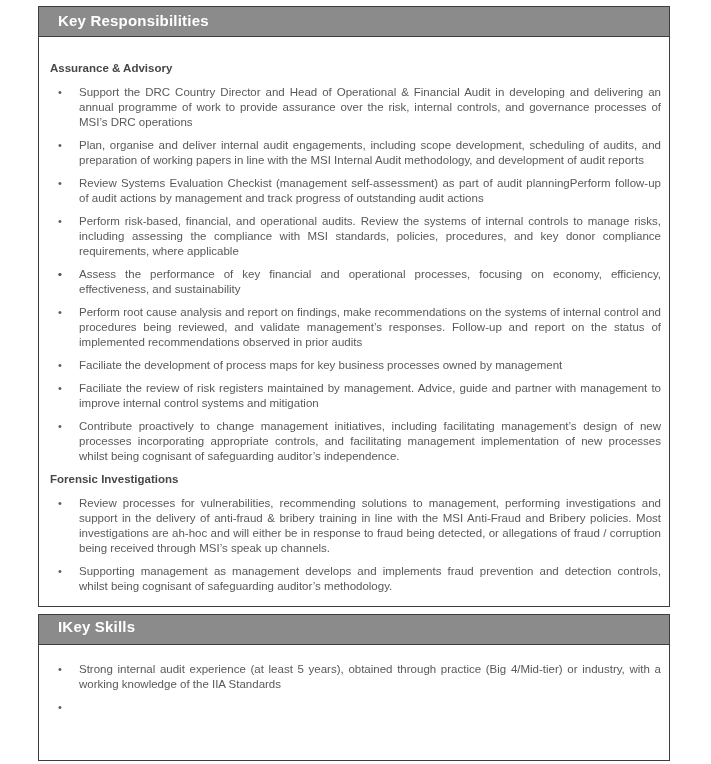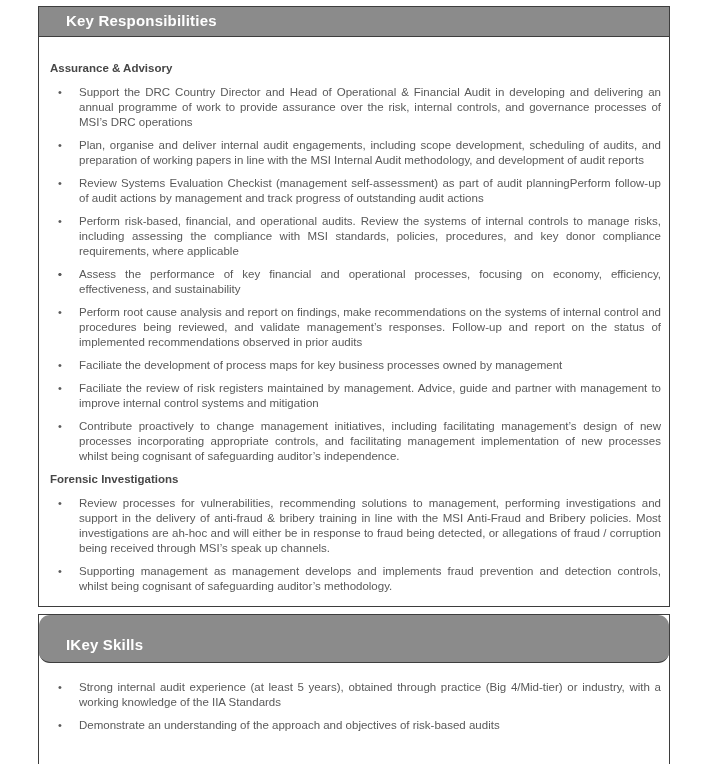--- a/index.html
+++ b/index.html
@@ -26,28 +26,27 @@
     border:1px solid var(--border);
     background:#fff;
     margin-bottom:7px;
   }
   .doc-section:last-child{ margin-bottom:0; }
   .section-header{
     background:var(--header-bar-bg);
     border-bottom:1px solid var(--border);
     padding:5px 10px 6px 19px;
   }
-  .doc-section:last-child .section-header{ padding-top:21px; padding-bottom:8px;border-radius:11px; }
+  .doc-section:last-child .section-header{ padding-top:3px; padding-bottom:8px; }
   .section-title{
     color:var(--header-bar-text);
     font-weight:bold;
     font-size:15px;
     line-height:16px;
     letter-spacing:0.2px;
-    margin-left:8px;
   }
   .section-body{
     padding:24px 8px 4px 11px;
     color:var(--body-text);
     font-size:11.5px;
     line-height:15px;
   }
   .section-body.skills{ padding-top:17px; padding-bottom:60px; }
   .sub-heading{
     font-weight:bold;
@@ -93,17 +92,17 @@
           <div class="bullet-item"><span class="bullet-dot">•</span><span class="bullet-text">Contribute proactively to change management initiatives, including facilitating management’s design of new processes incorporating appropriate controls, and facilitating management implementation of new processes whilst being cognisant of safeguarding auditor’s independence.</span></div>
           <div class="sub-heading">Forensic Investigations</div>
           <div class="bullet-item"><span class="bullet-dot">•</span><span class="bullet-text">Review processes for vulnerabilities, recommending solutions to management, performing investigations and support in the delivery of anti-fraud &amp; bribery training in line with the MSI Anti-Fraud and Bribery policies. Most investigations are ah-hoc and will either be in response to fraud being detected, or allegations of fraud / corruption being received through MSI’s speak up channels.</span></div>
           <div class="bullet-item"><span class="bullet-dot">•</span><span class="bullet-text">Supporting management as management develops and implements fraud prevention and detection controls, whilst being cognisant of safeguarding auditor’s methodology.</span></div>
         </div>
       </section>
       <section class="doc-section">
         <div class="section-header"><span class="section-title">IKey Skills</span></div>
         <div class="section-body skills">
           <div class="bullet-item"><span class="bullet-dot">•</span><span class="bullet-text">Strong internal audit experience (at least 5 years), obtained through practice (Big 4/Mid-tier) or industry, with a working knowledge of the IIA Standards</span></div>
-          <div class="bullet-item"><span class="bullet-dot">•</span><span class="bullet-text">Demonstrate an understanding of the approach and objectives of risk-based audits</span></div>
+          <div class="bullet-item"><span class="bullet-dot">•</span></div>
         </div>
       </section>
     </div>
 </div>
 
 </body></html>

